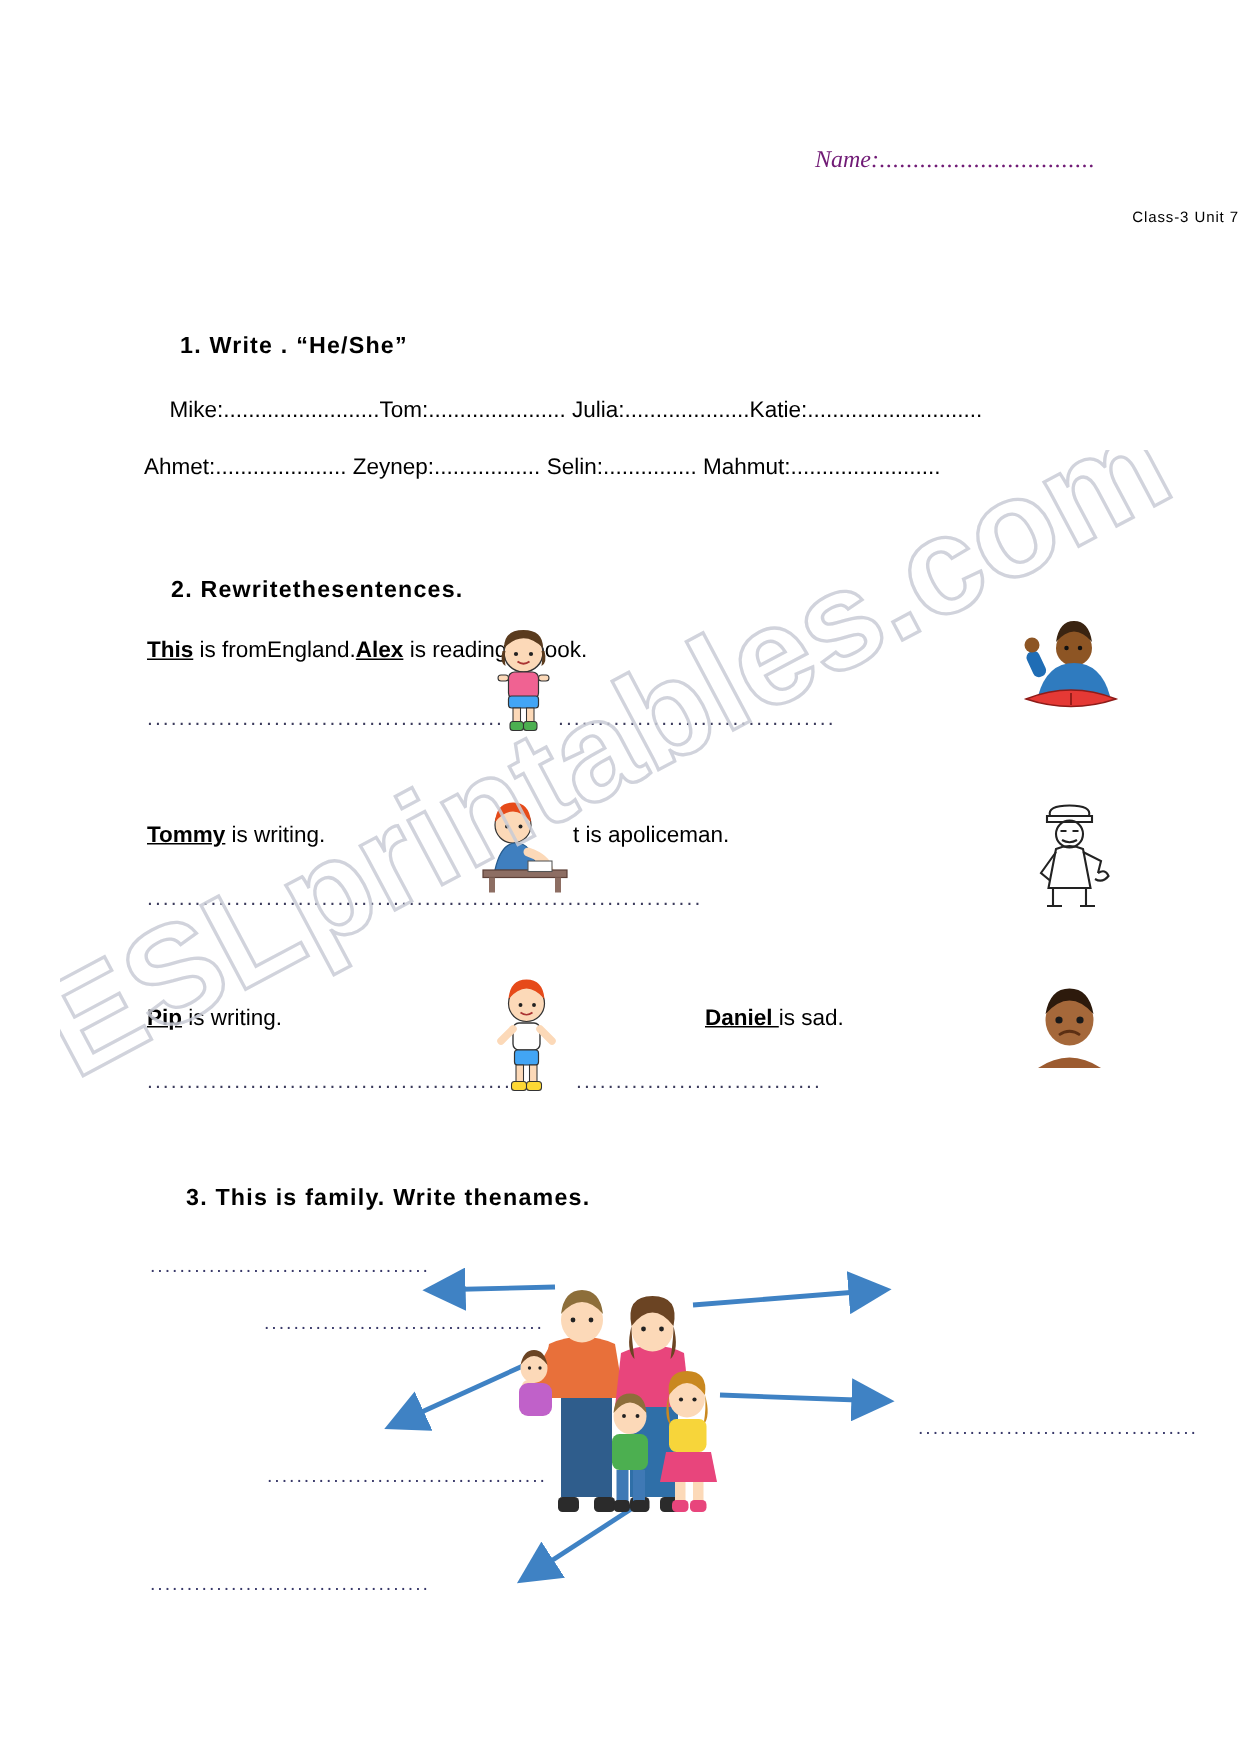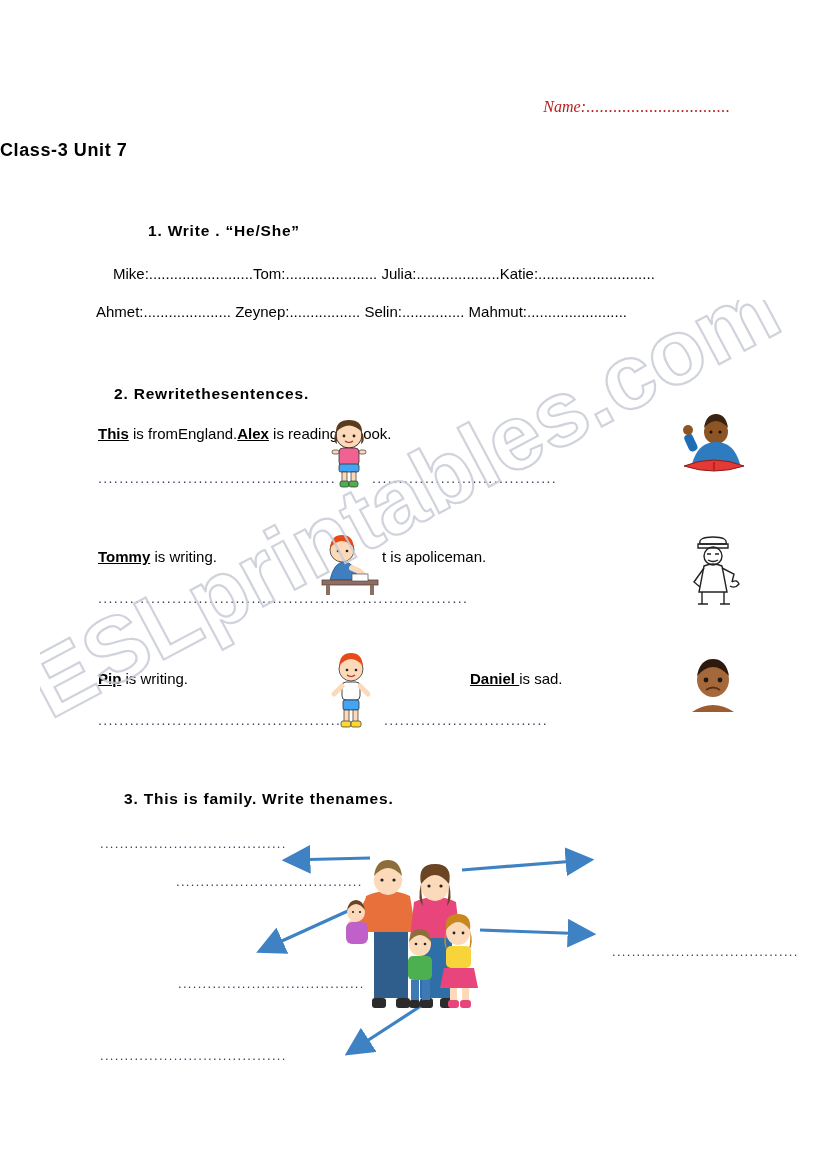--- a/index.html
+++ b/index.html
@@ -41,37 +41,37 @@
   .content { position: relative; z-index: 2; }
 
   
   .name-line {
     position: absolute;
     right: 96px;
     top: 98px;
     font-family: "Liberation Serif", serif;
     font-style: italic;
     font-size: 16px;
-    color: #b91c1c;
+    color: #701a75;
     white-space: nowrap;
   }
   .name-dots {
     font-style: normal;
     letter-spacing: 0.5px;
   }
 
   .doc-title {
     position: absolute;
     left: 0;
     right: 0;
     top: 140px;
-    text-align: left;
-    font-family: "Liberation Sans", sans-serif;
-    font-size: 18px;
-    font-weight: bold;
+    text-align: right;
+    font-family: "Liberation Sans", sans-serif;
+    font-size: 10px;
+    font-weight: normal;
     letter-spacing: 0.6px;
   }
 
   .q-head {
     position: absolute;
     font-family: "Liberation Sans", sans-serif;
     font-size: 15.5px;
     font-weight: bold;
     letter-spacing: 0.8px;
   }
@@ -125,21 +125,21 @@
   </svg>
 
   <div class="content">
 
     <div class="name-line">
       <span>Name:</span><span class="name-dots">................................</span>
     </div>
 
     <div class="doc-title">Class-3 Unit 7</div>
 
-    <div class="q-head" style="left:120px; top:222px;margin-left:28px;">1.  Write  .  “He/She”</div>
+    <div class="q-head" style="left:120px; top:222px;">1.  Write  .  “He/She”</div>
     <div class="line-text" style="left:113px; top:265px;">Mike:.........................Tom:...................... Julia:....................Katie:............................</div>
     <div class="line-text" style="left:96px; top:303px;text-align:center;">Ahmet:.....................     Zeynep:.................   Selin:...............     Mahmut:........................</div>
 
     <div class="q-head" style="left:114px; top:385px;">2.  Rewritethesentences.</div>
 
     <div class="line-text" style="left:98px; top:425px;">
       <u class="nm">This</u><span> is fromEngland.</span><u class="nm">Alex</u><span> is reading a book.</span>
     </div>
     <div class="dotline sub-dots" style="left:98px; top:470px;">.............................................</div>
     <div class="dotline sub-dots" style="left:372px; top:470px;">...................................</div>

